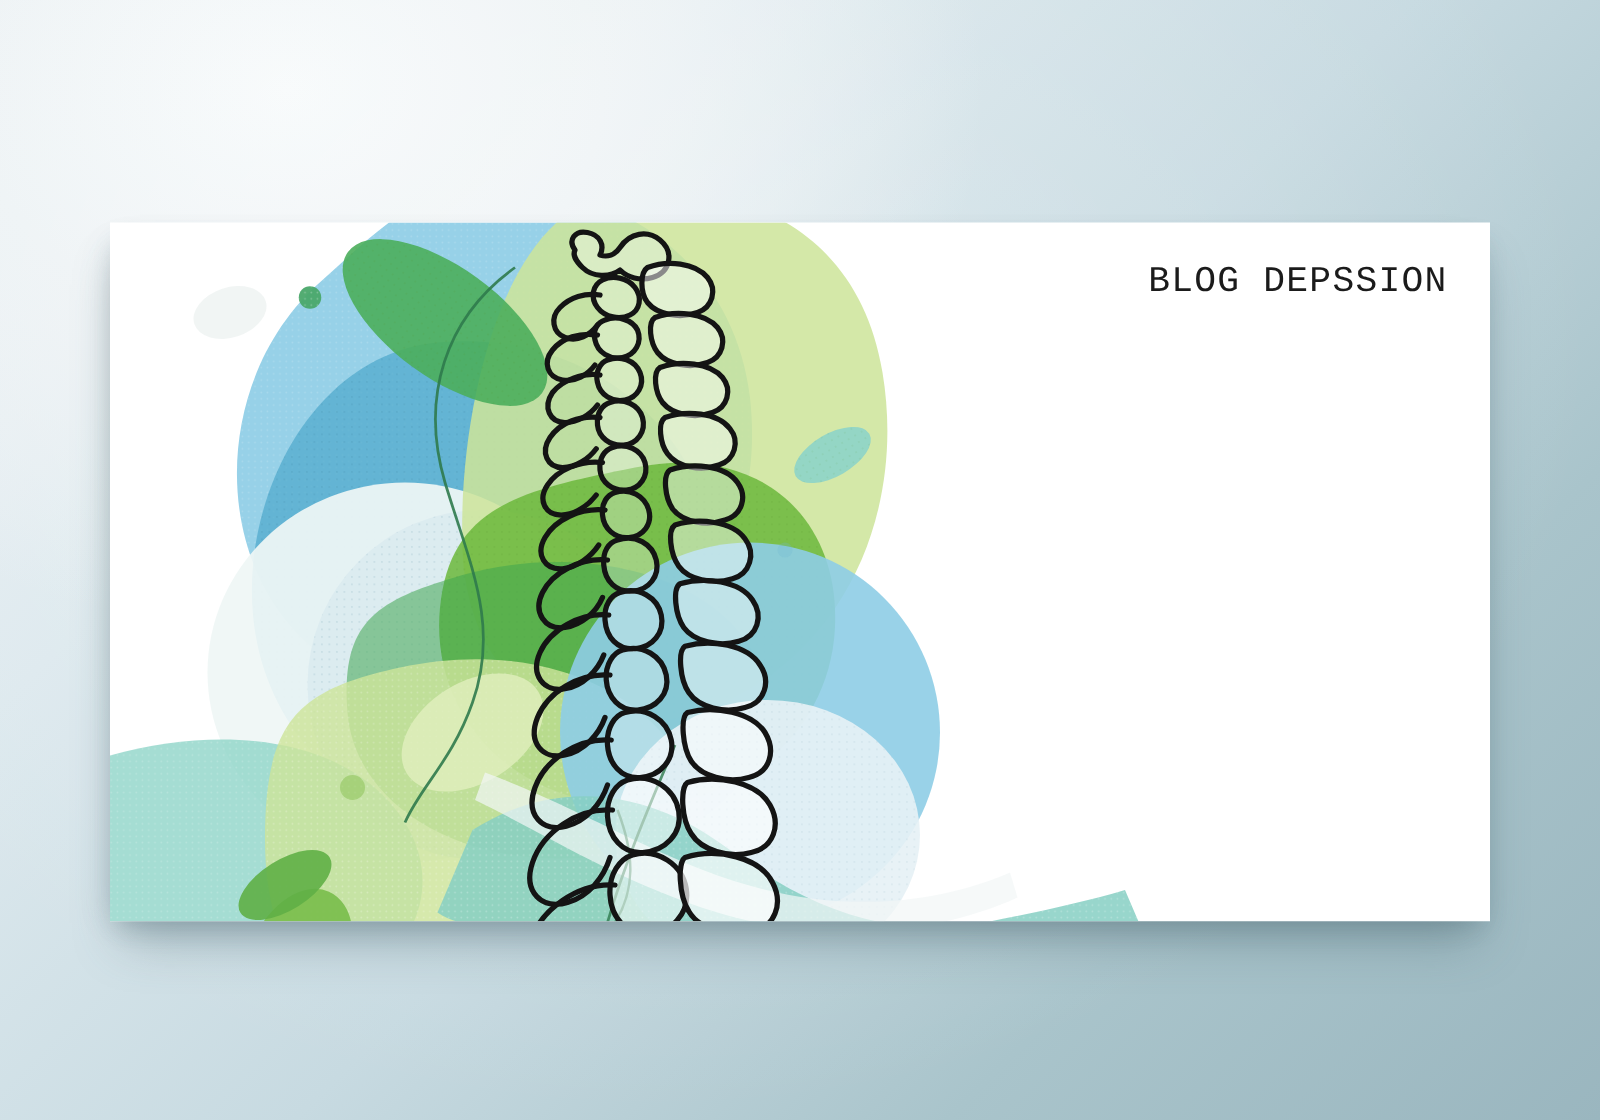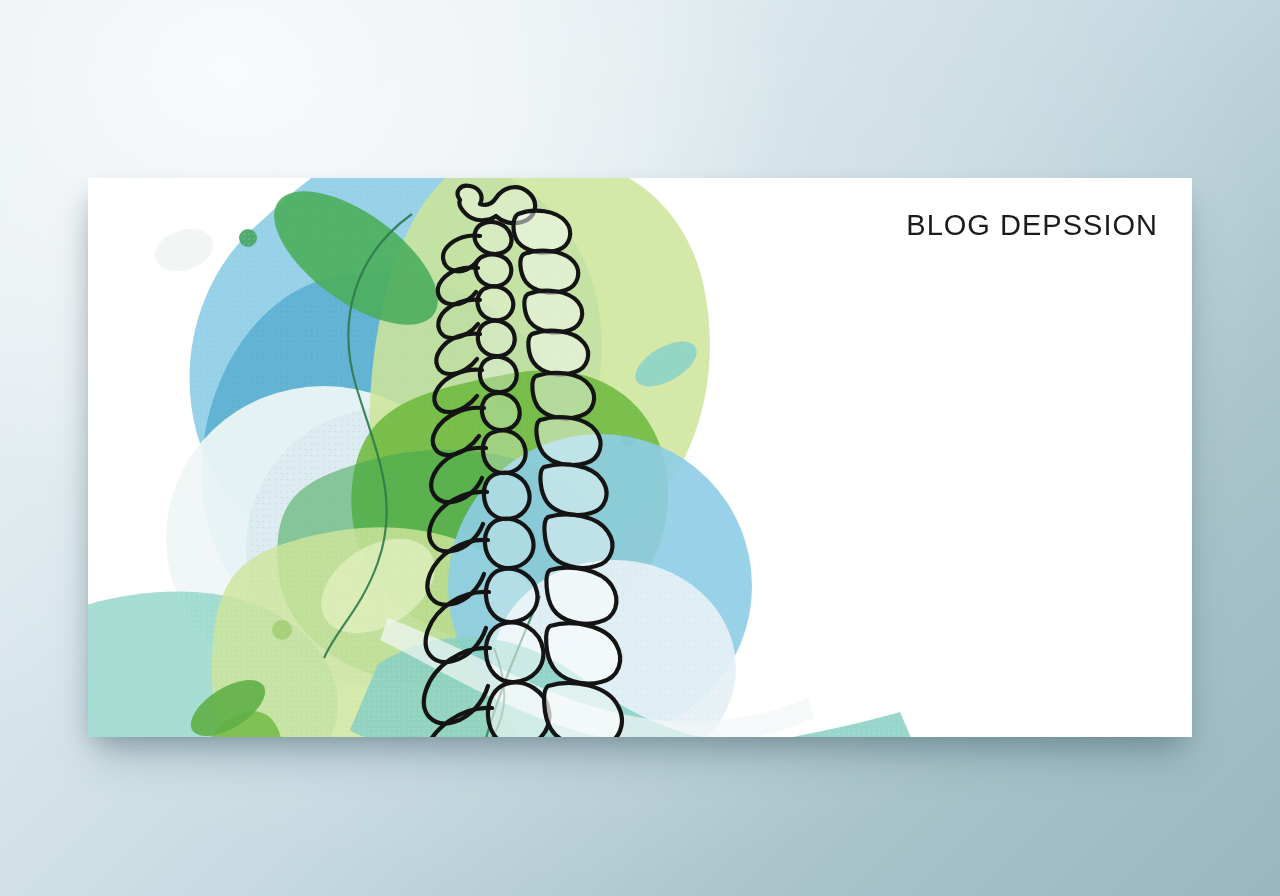--- a/index.html
+++ b/index.html
@@ -54,21 +54,21 @@
     top: 0;
     width: 1104px;
     height: 559px;
   }
 
   
   #headline {
     position: absolute;
     right: 34px;
     top: 33px;
-    font-family: Liberation Sans, sans-serif;
+    font-family: Liberation Mono, monospace;
     font-size: 29px;
     font-weight: 400;
     letter-spacing: 0.035em;
     color: #1b1b1b;
     white-space: nowrap;
     line-height: 1;
     z-index: 6;
   }
 </style>
 </head>

